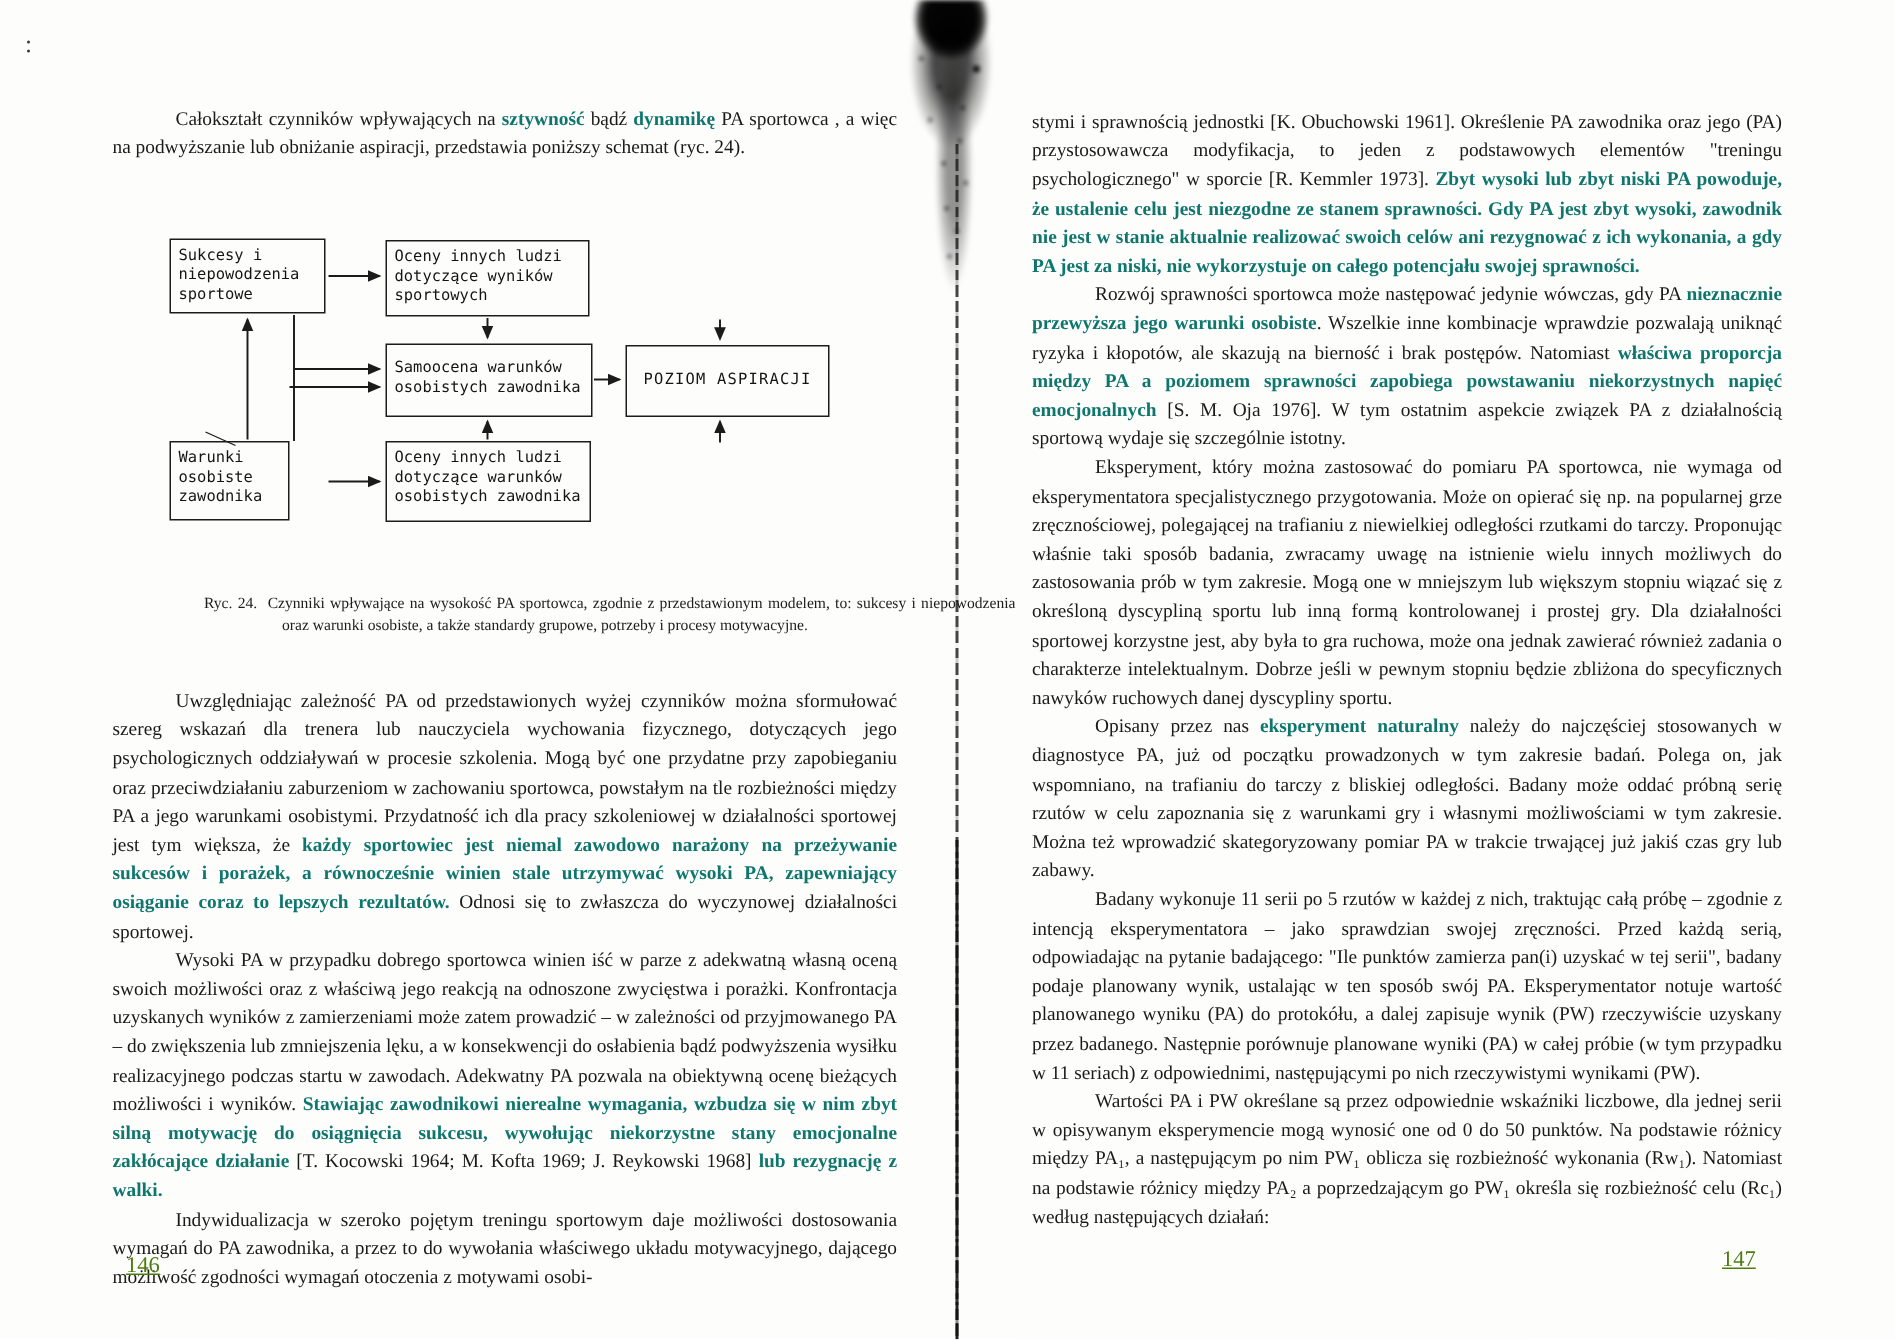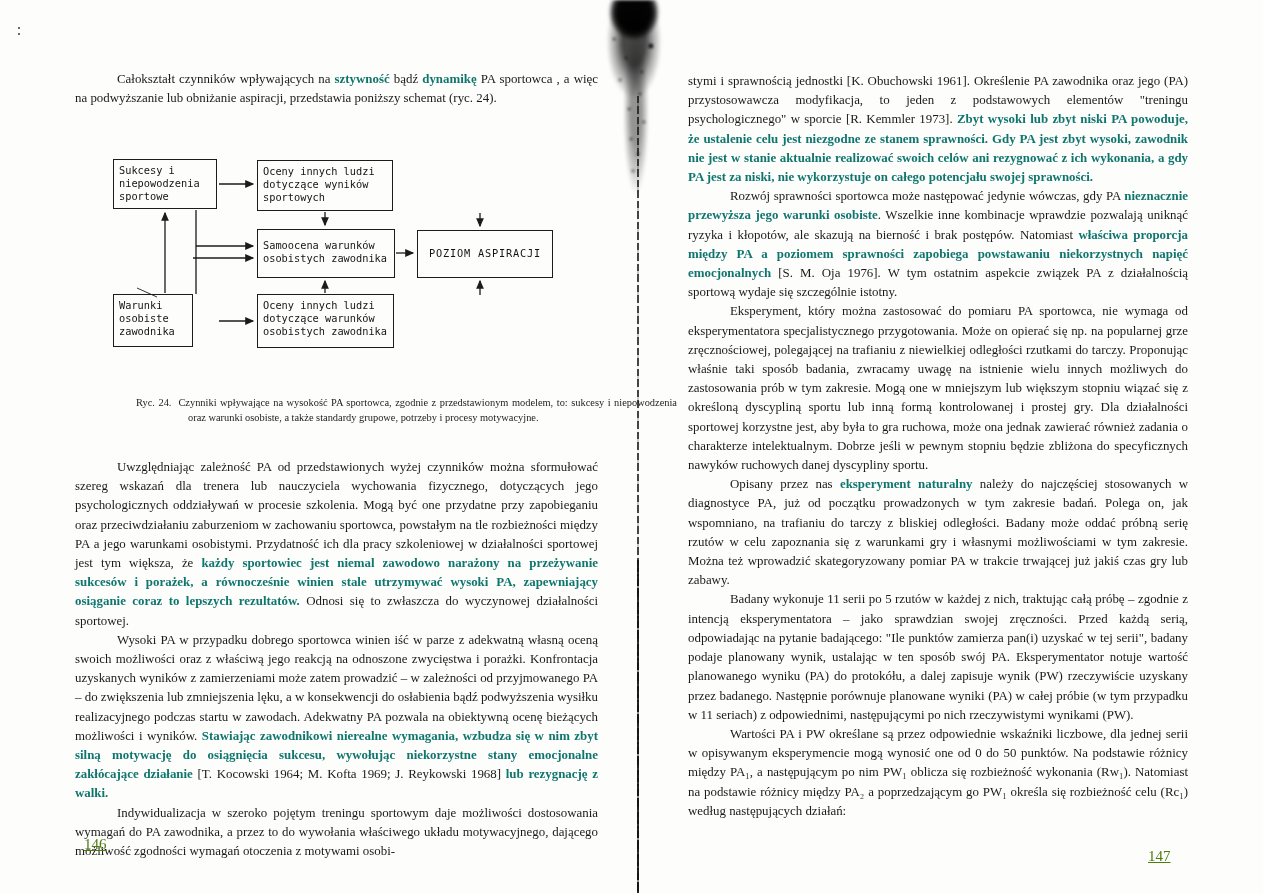--- a/index.html
+++ b/index.html
@@ -24,21 +24,21 @@
   
   .fig-caption{
     position:absolute;left:100px;top:396px;width:489px;
     font-size:10.4px;line-height:14.6px;text-align:justify;
     padding-left:52px;text-indent:-52px;color:#1c1c1c;margin-left:36px;
   }
   .cap-label{padding-right:7px;}
   
   .pagenum{position:absolute;font-size:15px;color:#4d7c0f;text-decoration:underline;}
   .pagenum-left{left:84px;top:836px;}
-  .pagenum-right{left:1148px;top:832px;margin-top:16px;}
+  .pagenum-right{left:1148px;top:832px;}
   
   .diagram{position:absolute;left:100px;top:150px;width:460px;height:212px;}
   .diagram svg{position:absolute;left:0;top:0;}
   .dbox{
     position:absolute;border:1.3px solid #1c1c1c;box-sizing:border-box;
     font-family:"DejaVu Sans Mono",monospace;font-size:10.3px;line-height:13.2px;
     white-space:pre;padding:4px 5px;color:#141414;background:transparent;
   }
   .dbox.center{display:flex;align-items:center;justify-content:center;letter-spacing:0.8px;padding:0;}
   

